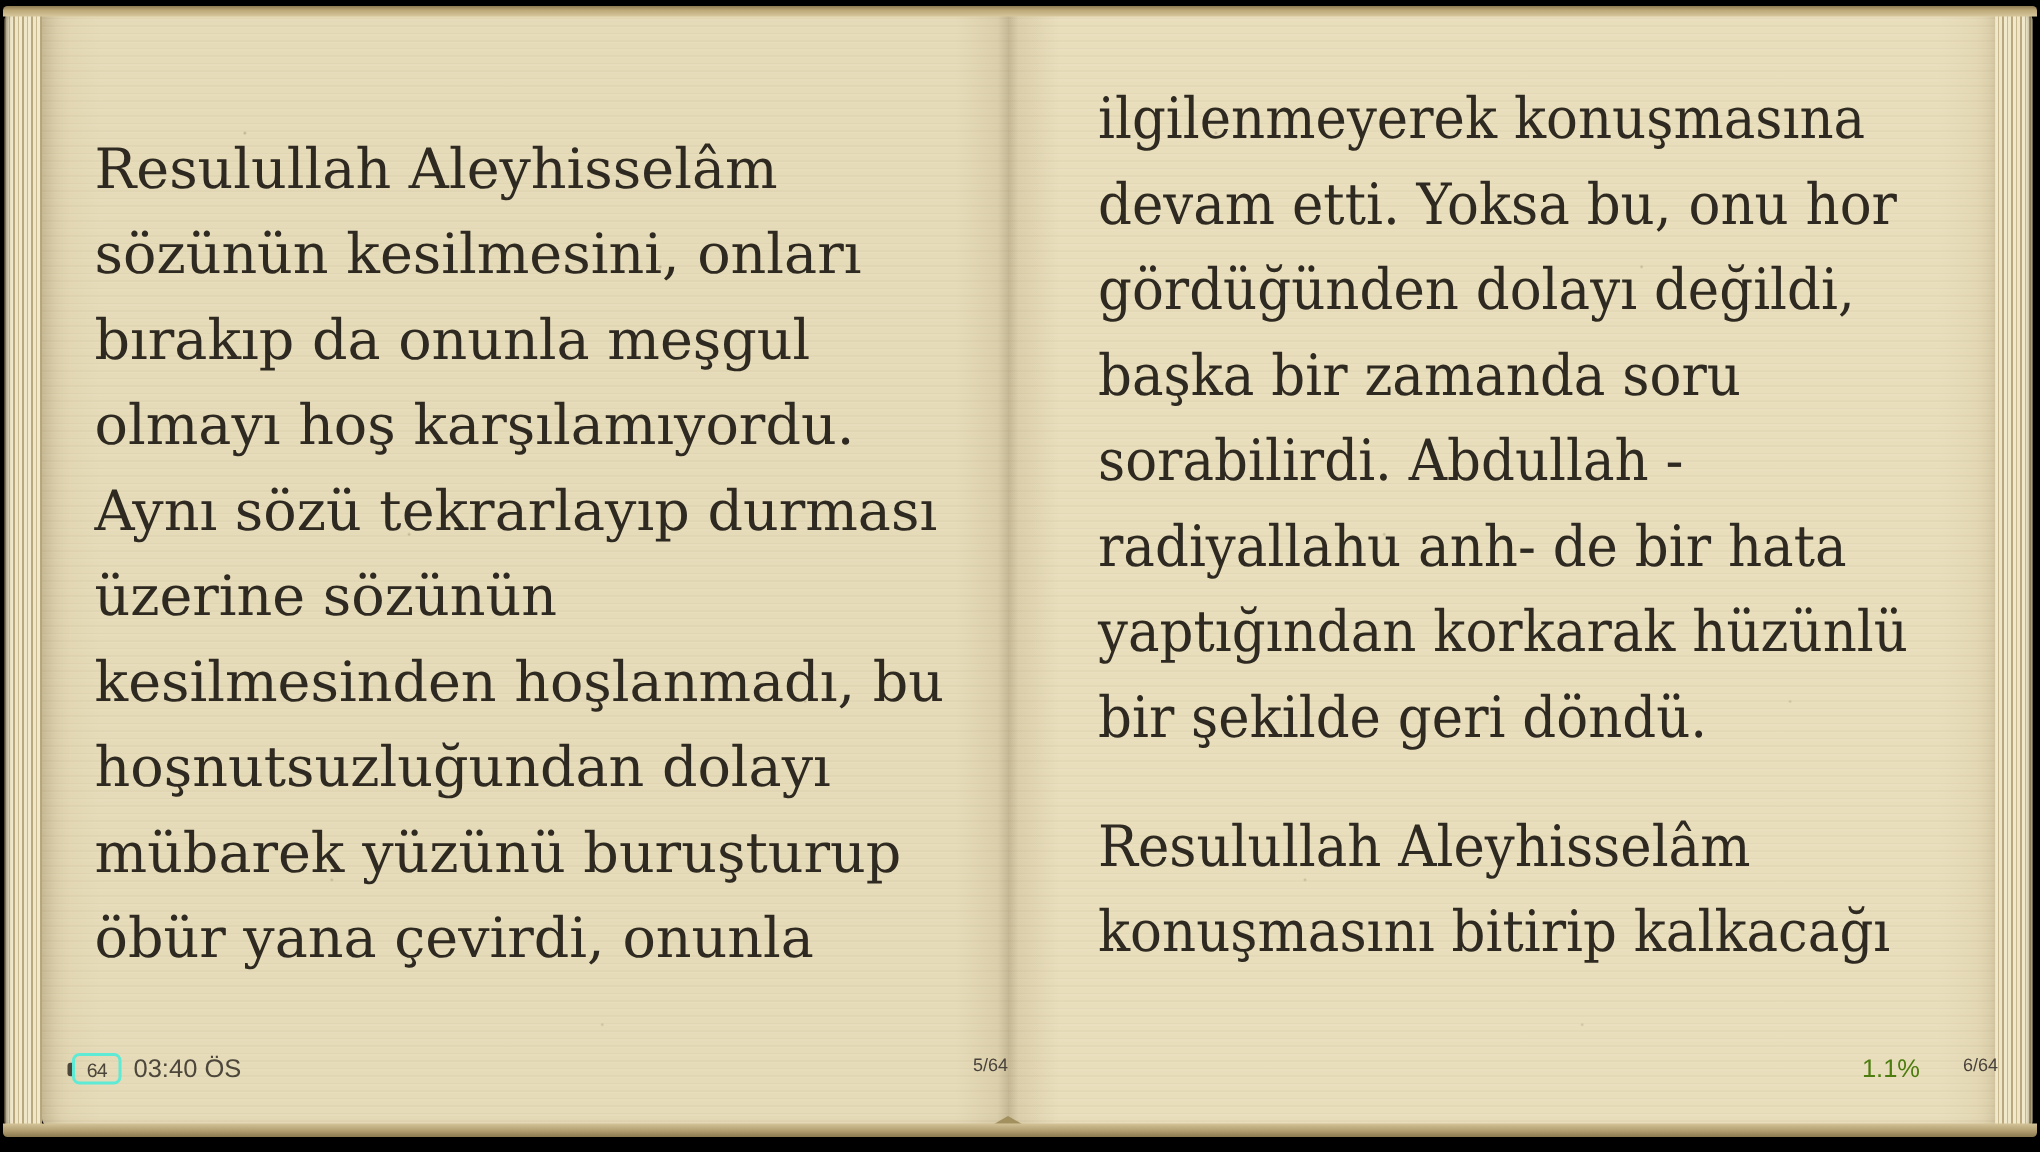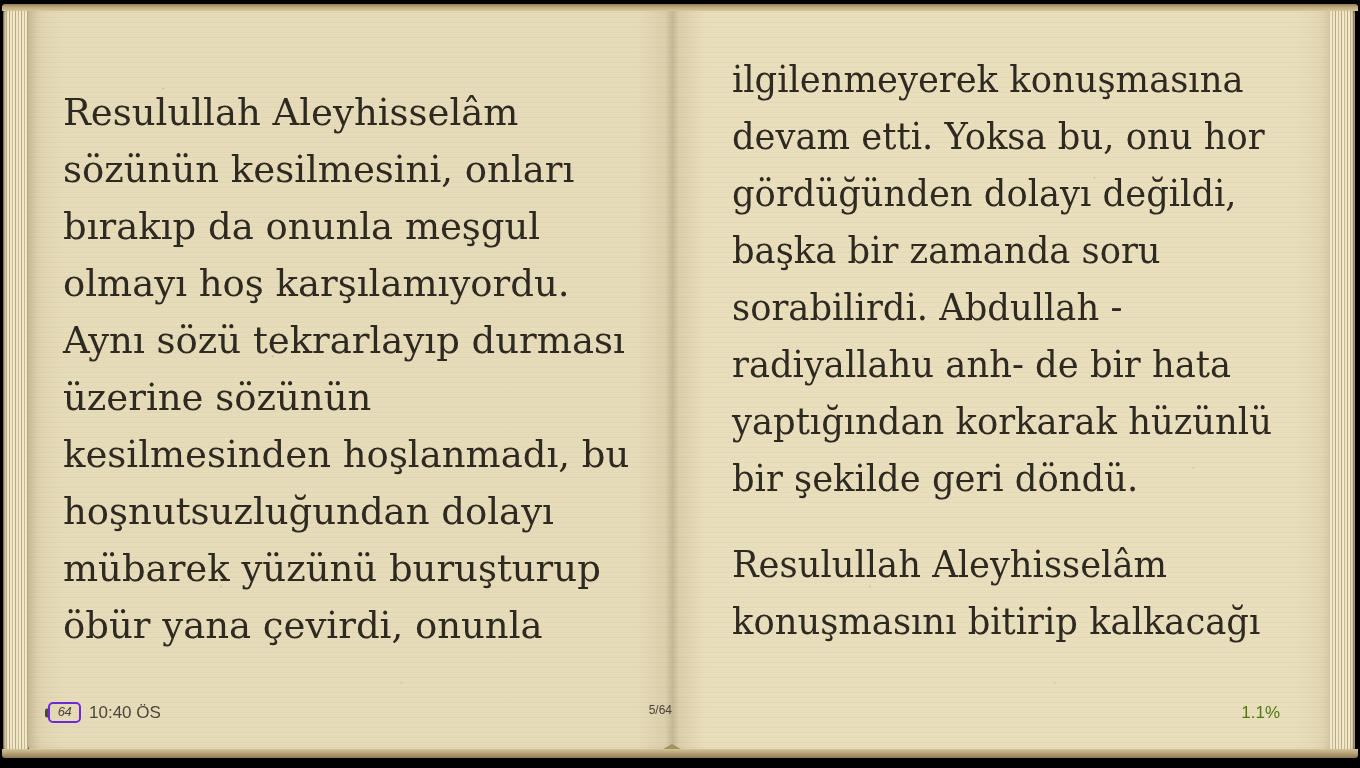--- a/index.html
+++ b/index.html
@@ -148,27 +148,26 @@
     display: flex;
     align-items: center;
     gap: 8px;
     color: #4c463b;
     font-size: 17px;
     z-index: 7;
   }
   .battery {
     position: relative;
     display: inline-flex;
-    align-items: flex-start;
+    align-items: flex-end;
     justify-content: center;
     width: 29px; height: 17px;
-    border: 2px solid #6d28d9;
+    border: 2px solid #5eead4;
     border-radius: 5px;
     box-sizing: content-box;
-    font-style: italic;
   }
   .battery-nub {
     position: absolute;
     left: -5px; top: 50%;
     transform: translateY(-50%);
     width: 3px; height: 9px;
     background: #4c463b;
     border-radius: 2px 0 0 2px;
   }
   .battery-level {
@@ -242,20 +241,21 @@
     <div class="spine-shadow"></div>
     <div class="spine-notch"></div>
     <div class="bottom-rim"></div>
   </div>
 
   <div class="footer-left-group">
     <span class="battery">
       <span class="battery-nub"></span>
       <span class="battery-level">64</span>
     </span>
-    <span class="clock">10:40 ÖS</span>
+    <span class="clock">03:40 ÖS</span>
   </div>
 
   <div class="page-num page-num-left">5/64</div>
 
+  <div class="page-num page-num-right">6/64</div>
 
   <div class="progress">1.1%</div>
 </div>
 
 </body></html>

